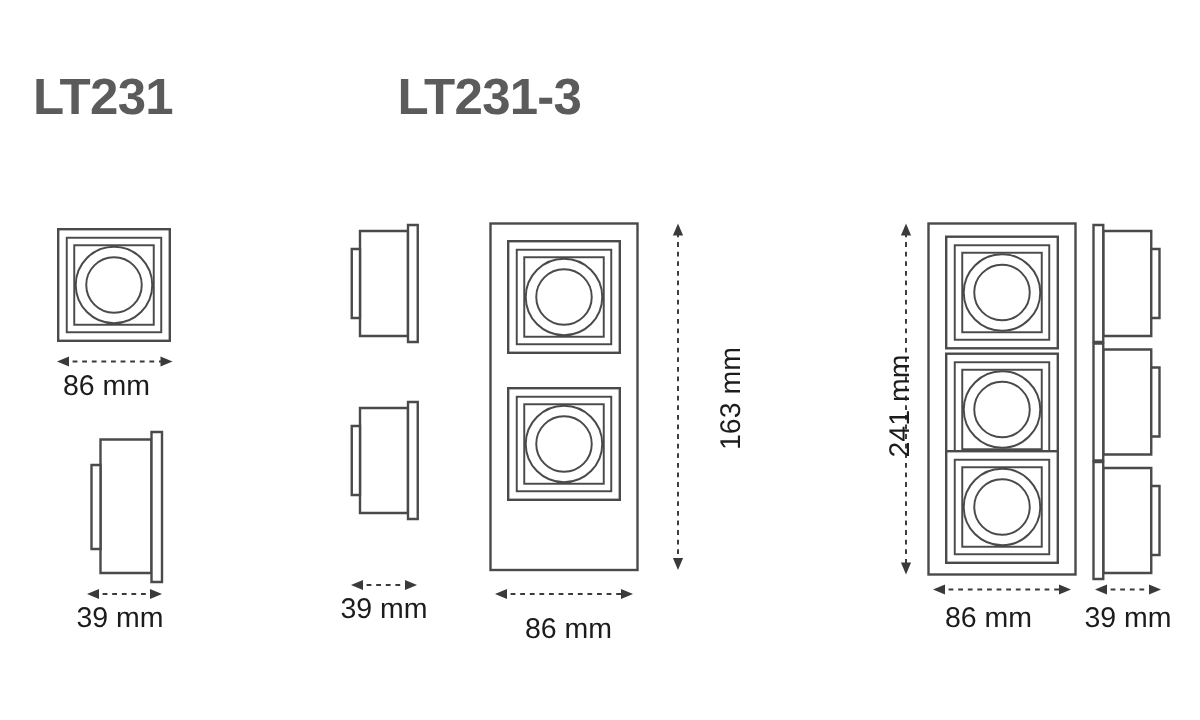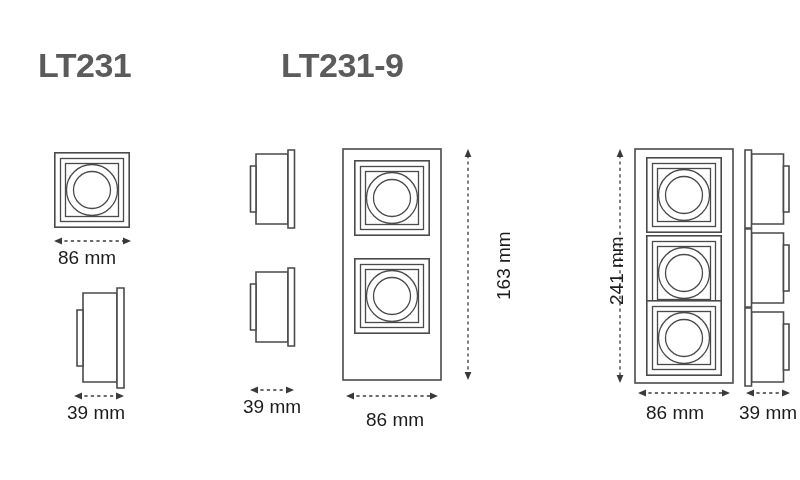--- a/index.html
+++ b/index.html
@@ -14,21 +14,20 @@
     position: relative;
     overflow: hidden;
     font-family: "Liberation Sans", "DejaVu Sans", sans-serif;
     background: #ffffff;
   }
   #sheet {
     position: absolute;
     left: 0; top: 0;
     width: 691px;
     height: 480px;
-    margin-left: 16px;
   }
   .group-title {
     position: absolute;
     font-family: "Liberation Sans", "DejaVu Sans", sans-serif;
     font-weight: bold;
     font-size: 34px;
     letter-spacing: -0.5px;
     color: #5b5b5b;
     white-space: nowrap;
     line-height: 1;
@@ -85,21 +84,21 @@
     stroke: none;
   }
 </style>
 </head>
 <body>
 
 <div id="sheet">
 
   <div class="group-title" id="title-lt231">LT231</div>
 
-  <div class="group-title" id="title-lt231-2">LT231-9</div>
+  <div class="group-title" id="title-lt231-2">LT231-3</div>
 
 
   <svg class="draw" viewBox="0 0 800 480">
 
     <defs>
 
       <g id="cell76">
         <rect class="ln fillw" x="0.8" y="0.8" width="74.4" height="74.4"></rect>
         <rect class="ln-thin fillw" x="6.5" y="6.5" width="63" height="63"></rect>
         <rect class="ln-thin fillw" x="11.5" y="11.5" width="53" height="53"></rect>

